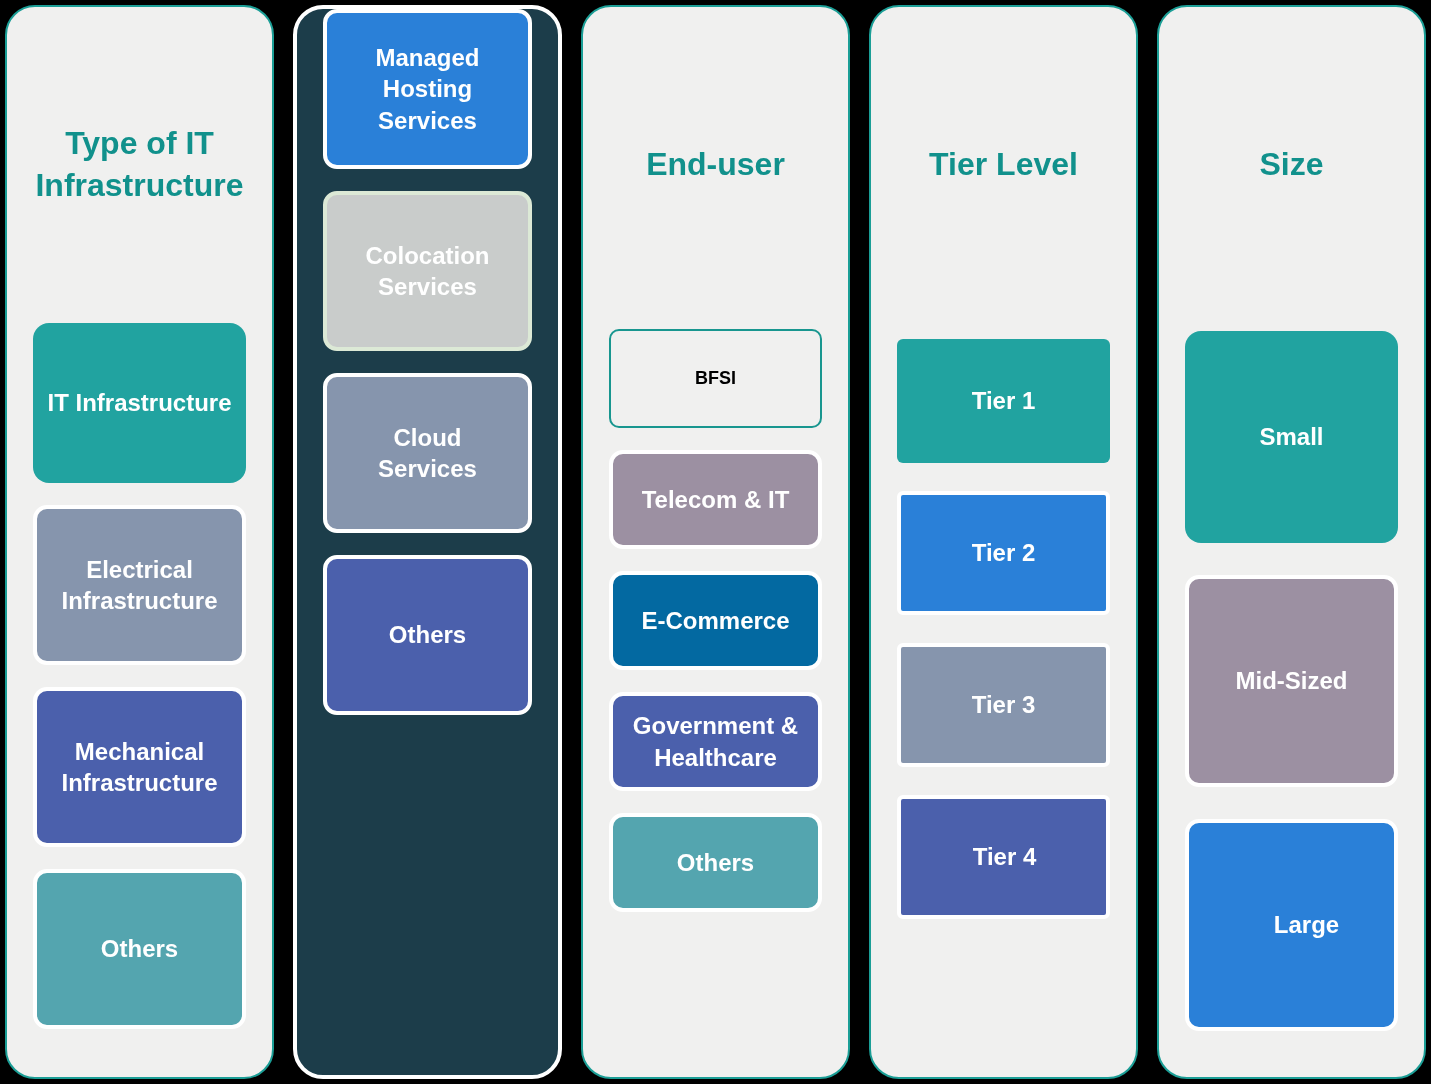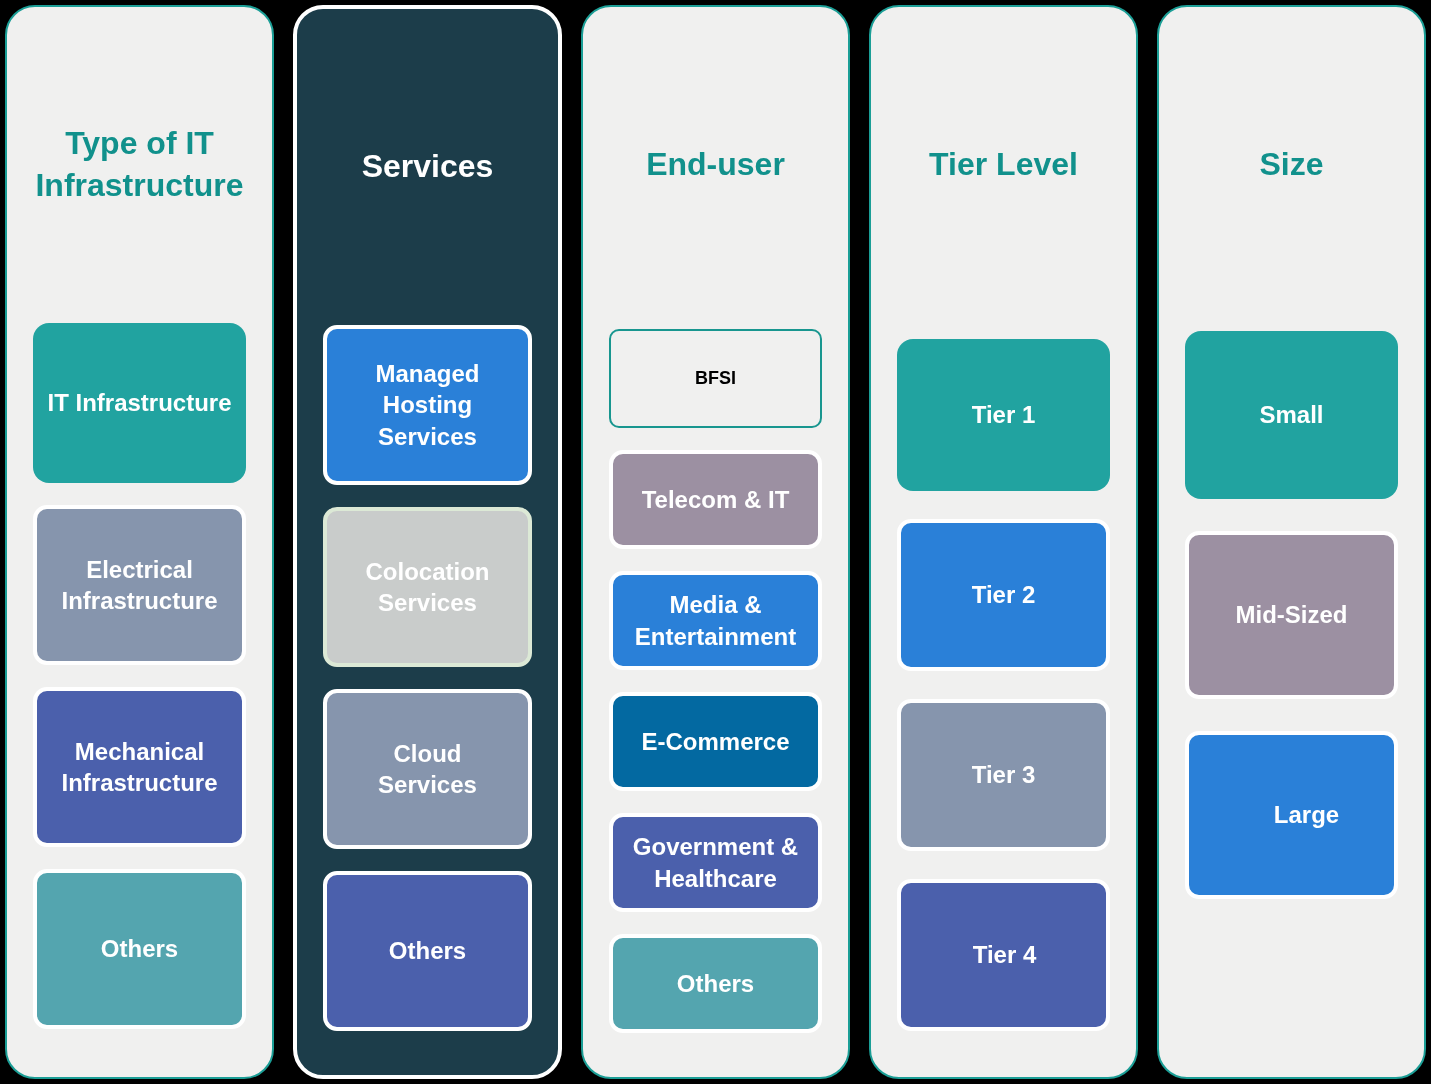--- a/index.html
+++ b/index.html
@@ -72,23 +72,23 @@
     border-radius: 10px;
     color: var(--bfsi-text, #000);
     font-size: 18px;
   }
   .col1 .boxes, .col2 .boxes { gap: 22px; }
   .col1 .box, .col2 .box { height: 160px; }
   .col2 .box:nth-child(2) span { display: inline-block; max-width: 130px; }
   .col3 .boxes { gap: 22px; margin-top: 6px; }
   .col3 .box { height: 99px; }
   .col4 .boxes { gap: 28px; margin-top: 16px; }
-  .col4 .box { height: 152px; }
+  .col4 .box { height: 124px; border-radius: 6px; }
   .col5 .boxes { gap: 32px; margin-top: 8px; }
-  .col5 .box { height: 168px; }
+  .col5 .box { height: 212px; }
 </style>
 </head>
 <body>
 
 <div class="canvas">
 
   <section class="column column--light col1">
     <h2 class="col-title">Type of IT Infrastructure</h2>
     <div class="boxes">
       <div class="box box--flat" style="background: rgb(33, 163, 160);">
@@ -100,21 +100,20 @@
       <div class="box" style="background: rgb(75, 96, 172);">
         <span>Mechanical Infrastructure</span>
       </div>
       <div class="box" style="background: rgb(84, 165, 175);">
         <span>Others</span>
       </div>
     </div>
   </section>
 
   <section class="column column--dark col2">
-    <h2 class="col-title">Services</h2>
     <div class="boxes">
       <div class="box" style="background: rgb(42, 128, 216);">
         <span>Managed Hosting Services</span>
       </div>
       <div class="box box--tinted-ring" style="background: rgb(201, 204, 203);">
         <span>Colocation Services</span>
       </div>
       <div class="box" style="background: rgb(134, 149, 173);">
         <span>Cloud Services</span>
       </div>
@@ -125,23 +124,20 @@
   </section>
 
   <section class="column column--light col3">
     <h2 class="col-title">End-user</h2>
     <div class="boxes">
       <div class="box box--outline" style="background: transparent;">
         <span>BFSI</span>
       </div>
       <div class="box" style="background: rgb(156, 144, 162);">
         <span>Telecom &amp; IT</span>
-      </div>
-      <div class="box" style="background: rgb(42, 128, 216);">
-        <span>Media &amp; Entertainment</span>
       </div>
       <div class="box" style="background: #0369a1;">
         <span>E-Commerce</span>
       </div>
       <div class="box" style="background: rgb(75, 96, 172);">
         <span>Government &amp; Healthcare</span>
       </div>
       <div class="box" style="background: rgb(84, 165, 175);">
         <span>Others</span>
       </div>

